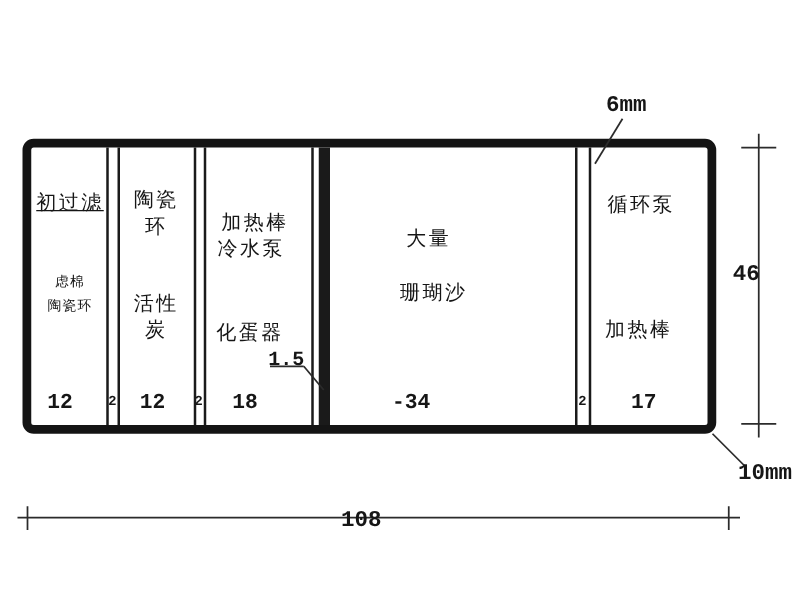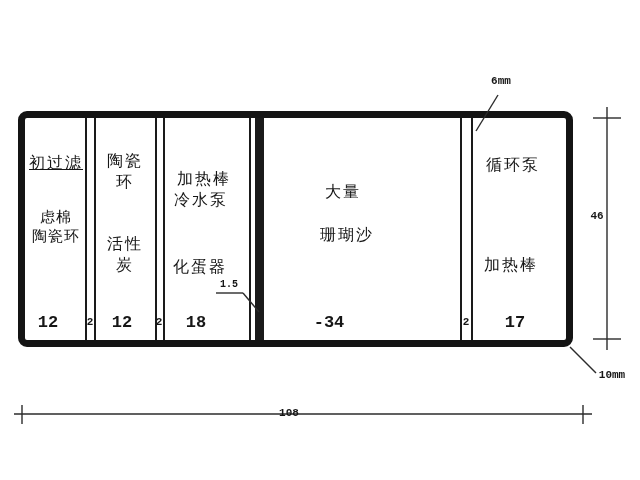--- a/index.html
+++ b/index.html
@@ -7,25 +7,25 @@
     position:relative;width:640px;height:480px;background:#ffffff;overflow:hidden;
     font-family:"Liberation Sans",sans-serif;color:#161616;
   }
   .tank{
     position:absolute;left:18px;top:111px;width:555px;height:236px;
     box-sizing:border-box;border:7px solid #141414;border-radius:9px;background:#ffffff;
   }
   .baffle{position:absolute;top:118px;height:222px;background:#1a1a1a;}
   .txt{position:absolute;transform:translateX(-50%);white-space:nowrap;line-height:1;}
   .cjk{font-size:16px;letter-spacing:2px;font-weight:500;}
-  .cjk-sub{font-size:15px;letter-spacing:1px;font-weight:500;}
+  .cjk-sub{font-size:11px;letter-spacing:1px;font-weight:500;margin-top:12px;}
   .num{font-family:"Liberation Mono",monospace;font-size:17px;font-weight:600;text-align:right;}
   .num-sm{font-family:"Liberation Mono",monospace;font-size:11px;font-weight:700;}
-  .dim{font-family:"Liberation Mono",monospace;font-size:11px;font-weight:600;}
-  .gap-label{font-family:"Liberation Mono",monospace;font-size:10px;font-weight:700;}
+  .dim{font-family:"Liberation Mono",monospace;font-size:18px;font-weight:600;}
+  .gap-label{font-family:"Liberation Mono",monospace;font-size:16px;font-weight:700;}
   svg.overlay{position:absolute;left:0;top:0;width:640px;height:480px;pointer-events:none;}
   svg.overlay line{stroke:#2b2b2b;stroke-width:1.4;}
 </style>
 </head>
 <body>
 
 <div id="stage">
 
   <div class="tank"></div>
 

